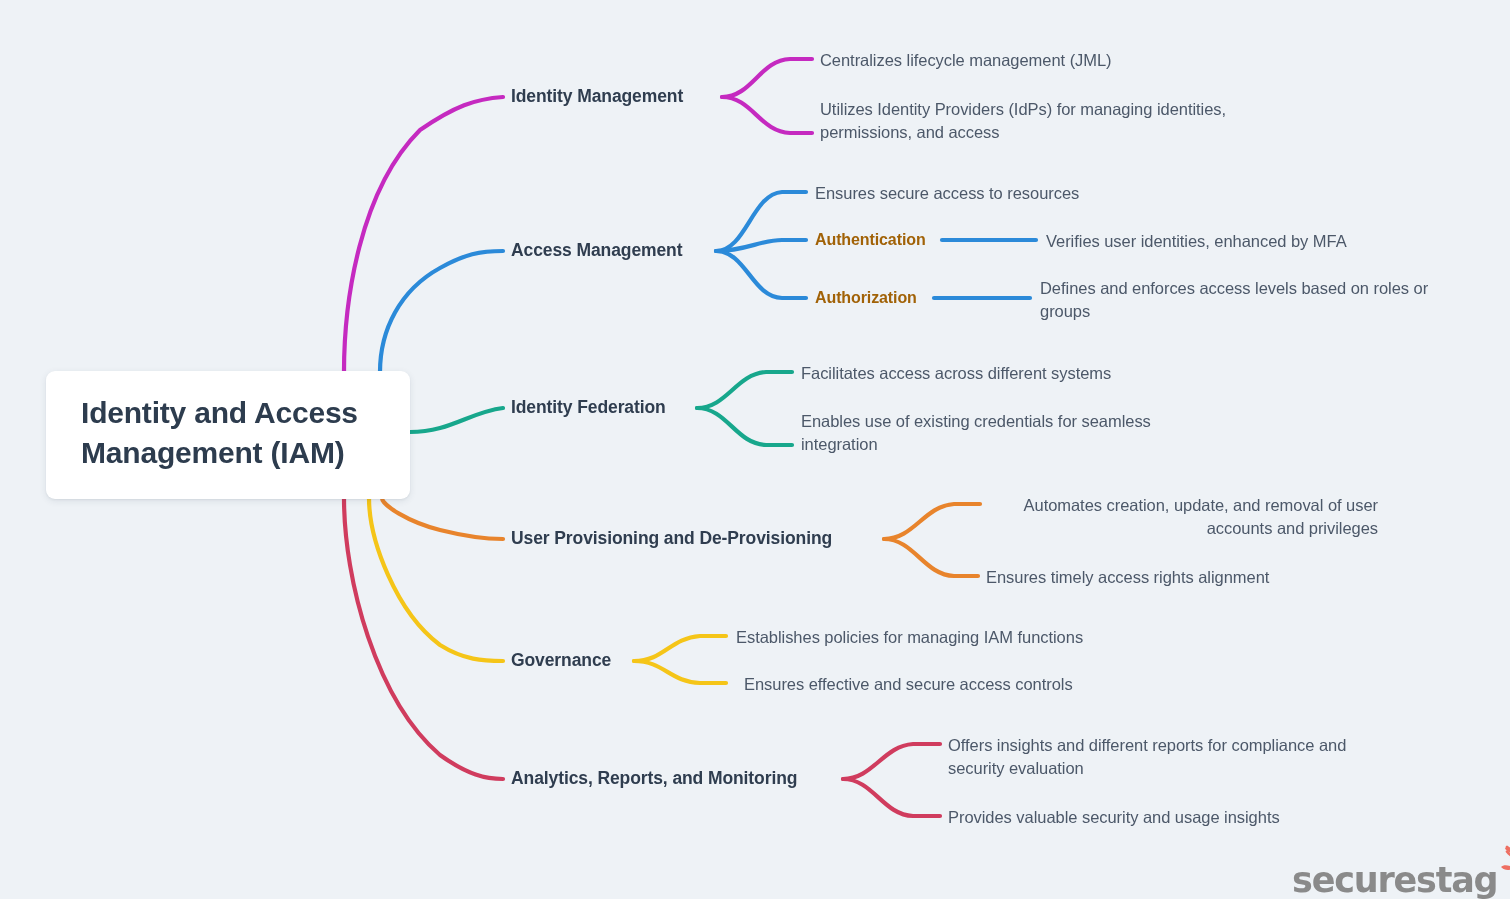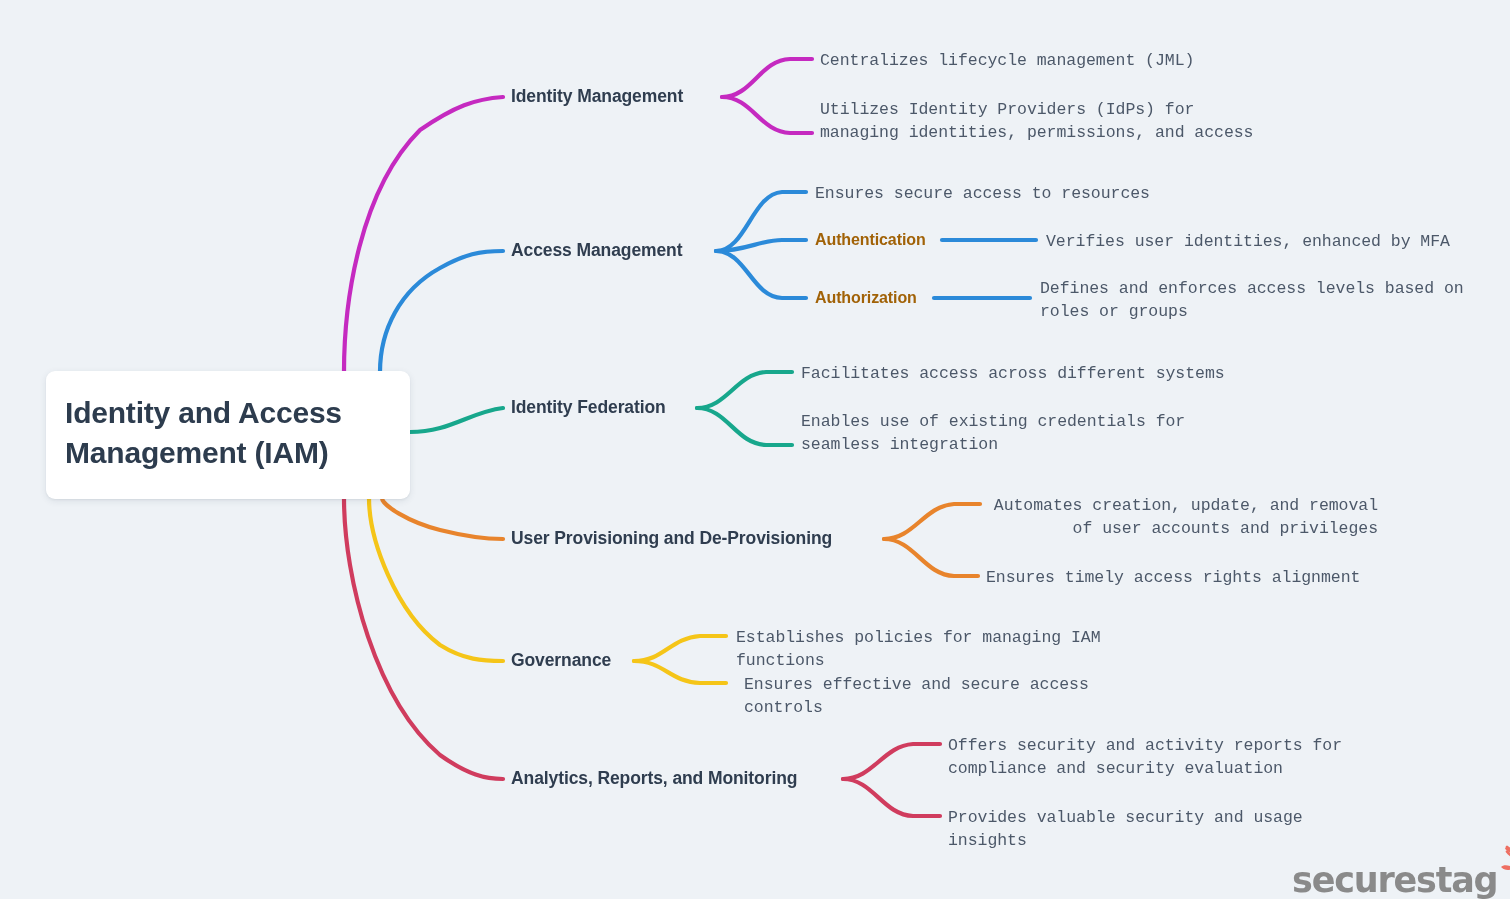--- a/index.html
+++ b/index.html
@@ -32,21 +32,21 @@
   }
   .central-node {
     left: 46px;
     top: 371px;
     width: 364px;
     height: 128px;
     background: #ffffff;
     border-radius: 9px;
     box-shadow: 0 2px 7px rgba(40,55,75,0.10), 0 1px 2px rgba(40,55,75,0.06);
     box-sizing: border-box;
-    padding: 22px 26px 0 19px;
+    padding: 22px 26px 0 35px;
   }
   .central-title {
     font-size: 30px;
     font-weight: bold;
     color: #2d3c4e;
     line-height: 1.32;
     letter-spacing: -0.2px;
     white-space: normal;
   }
   .branch-label {
@@ -63,21 +63,20 @@
   }
   .leaf-label {
     font-size: 16.5px;
     font-weight: normal;
     color: #4c5869;
     line-height: 1.42;
     letter-spacing: -0.05px;
   }
   .leaf-wrap {
     white-space: normal;
-    font-family: Liberation Mono, monospace;
   }
   .logo {
     position: absolute;
     left: 1292px;
     top: 845px;
     display: flex;
     align-items: flex-end;
     gap: 2px;
   }
   .logo-word {
@@ -171,21 +170,21 @@
   <div class="node branch-label" style="left:511px; top:650px;text-align:center;">Governance</div>
   <div class="node leaf-wrap" style="left:736px; top:626px; width:420px;">
     <span class="leaf-label">Establishes policies for managing IAM functions</span>
   </div>
   <div class="node leaf-wrap" style="left:736px; top:673px; width:400px;margin-left:8px;">
     <span class="leaf-label">Ensures effective and secure access controls</span>
   </div>
 
   <div class="node branch-label" style="left:511px; top:768px;">Analytics, Reports, and Monitoring</div>
   <div class="node leaf-wrap" style="left:948px; top:734px; width:430px;">
-    <span class="leaf-label">Offers security and activity reports for compliance and security evaluation</span>
+    <span class="leaf-label">Offers insights and different reports for compliance and security evaluation</span>
   </div>
   <div class="node leaf-wrap" style="left:948px; top:806px; width:400px;">
     <span class="leaf-label">Provides valuable security and usage insights</span>
   </div>
 
   <div class="logo">
     <span class="logo-word">securestag</span>
     <svg class="logo-mark" width="50" height="52" viewBox="0 0 50 52">
       <g fill="#ee6f62">
 

